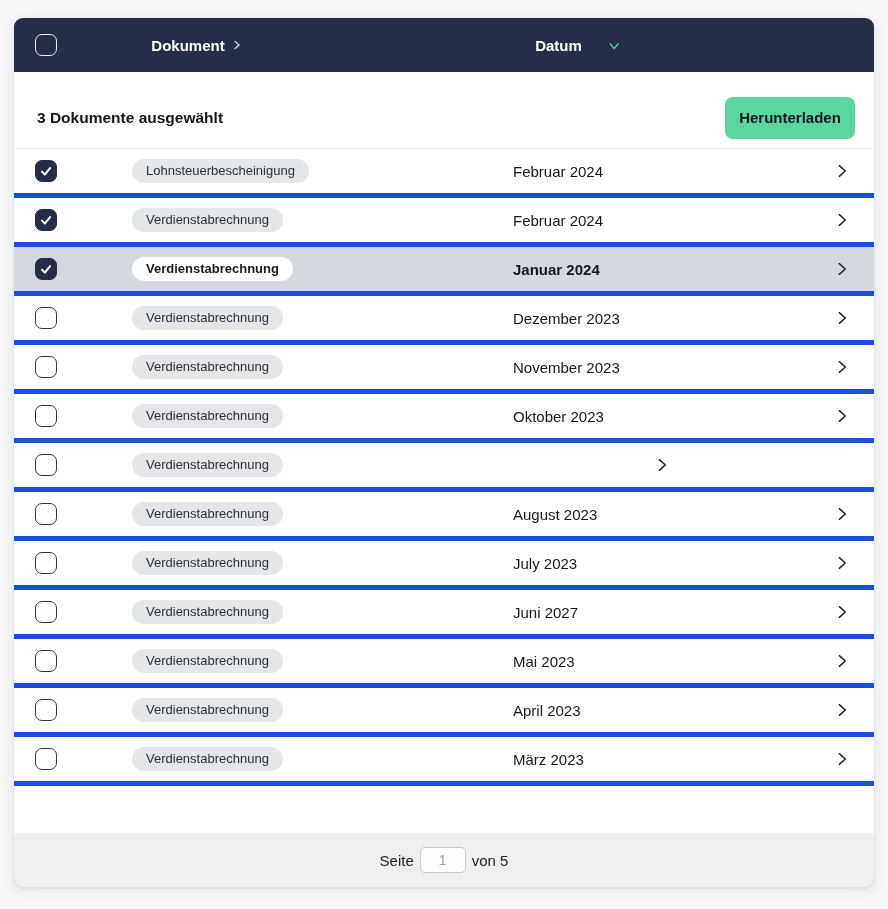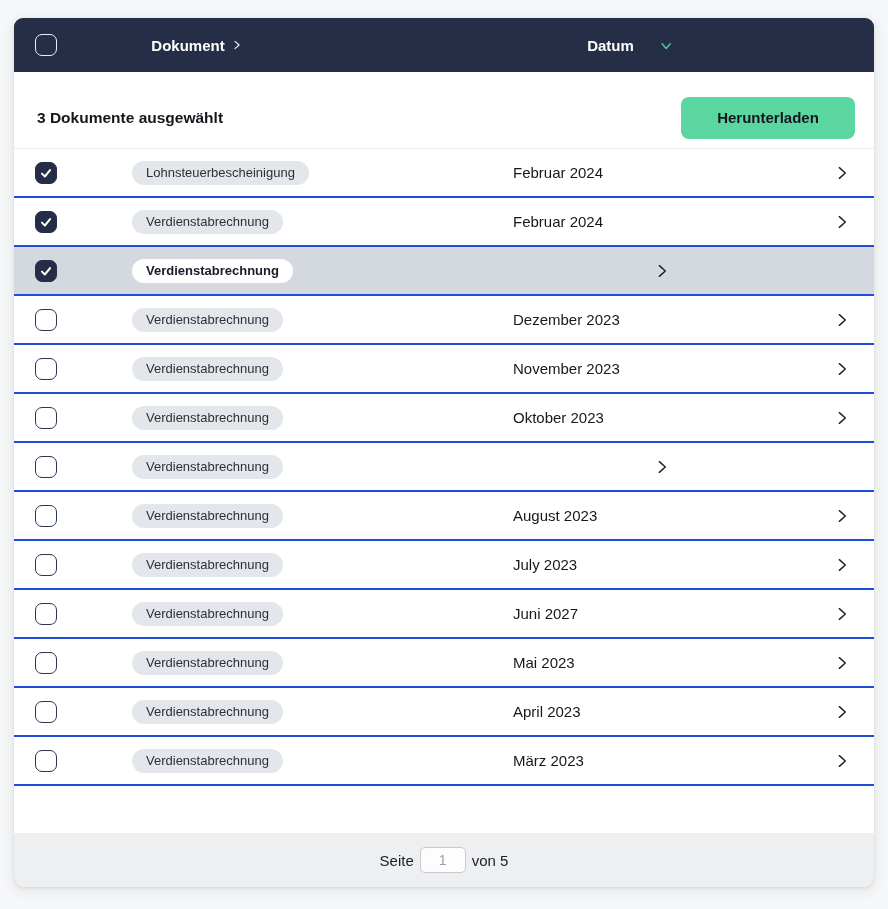--- a/index.html
+++ b/index.html
@@ -46,60 +46,60 @@
     display: flex;
     align-items: center;
     gap: 7px;
     color: #ffffff;
     font-size: 15px;
     font-weight: 700;
     cursor: pointer;
     white-space: nowrap;
   }
   .hdr-col.col-dokument { left: 183px; }
-  .hdr-col.col-datum    { left: 616px; gap: 25px; }
+  .hdr-col.col-datum    { left: 564px; gap: 25px; }
   .hdr-col svg { display: block; }
 
   
   .selection-bar {
     height: 77px;
     flex: 0 0 auto;
     background: #ffffff;
     display: flex;
     align-items: center;
     justify-content: space-between;
     padding: 15px 19px 0 23px;
     border-bottom: 1px solid #ececee;
   }
   .selected-text {
     font-size: 15.5px;
     font-weight: 700;
     color: #15161c;
   }
   .download-btn {
-    width: 174px; height: 42px;
+    width: 130px; height: 42px;
     background: #5bd6a0;
     border: none;
     border-radius: 8px;
     font-family: inherit;
     font-size: 15px;
     font-weight: 700;
     color: #14161f;
     cursor: pointer;
   }
 
   
   .table-body { flex: 0 0 auto; }
   .row {
     display: grid;
     grid-template-columns: 118px 381px 1fr 64px;
     align-items: center;
     height: 49px;
     background: #ffffff;
-    border-bottom: 2px solid #1d4ed8;
+    border-bottom: 5px solid #1d4ed8;
     cursor: pointer;
   }
   .cell { display: flex; align-items: center; }
   .cell-check { padding-left: 21px; }
   .checkbox {
     position: relative;
     width: 22px; height: 22px;
     border: 1.6px solid #2b3450;
     border-radius: 7px;
     background: #ffffff;
@@ -225,20 +225,23 @@
     <div class="cell cell-check">
       <span class="checkbox checked">
         <svg class="check" width="14" height="14" viewBox="0 0 24 24">
           <polyline points="5,13 10,18 19,7" fill="none" stroke="#ffffff" stroke-width="3.4" stroke-linecap="round" stroke-linejoin="round"></polyline>
         </svg>
       </span>
     </div>
     <div class="cell cell-type">
       <span class="badge">Verdienstabrechnung</span>
     </div>
+    <div class="cell cell-date">
+      <span class="date">Januar 2024</span>
+    </div>
     <div class="cell cell-chevron">
       <svg width="16" height="16" viewBox="0 0 24 24">
         <polyline points="8,4 17,12 8,20" fill="none" stroke="#1e212b" stroke-width="2.2" stroke-linecap="round" stroke-linejoin="round"></polyline>
       </svg>
     </div>
   </div>
 
   <div class="row">
     <div class="cell cell-check">
       <span class="checkbox">

